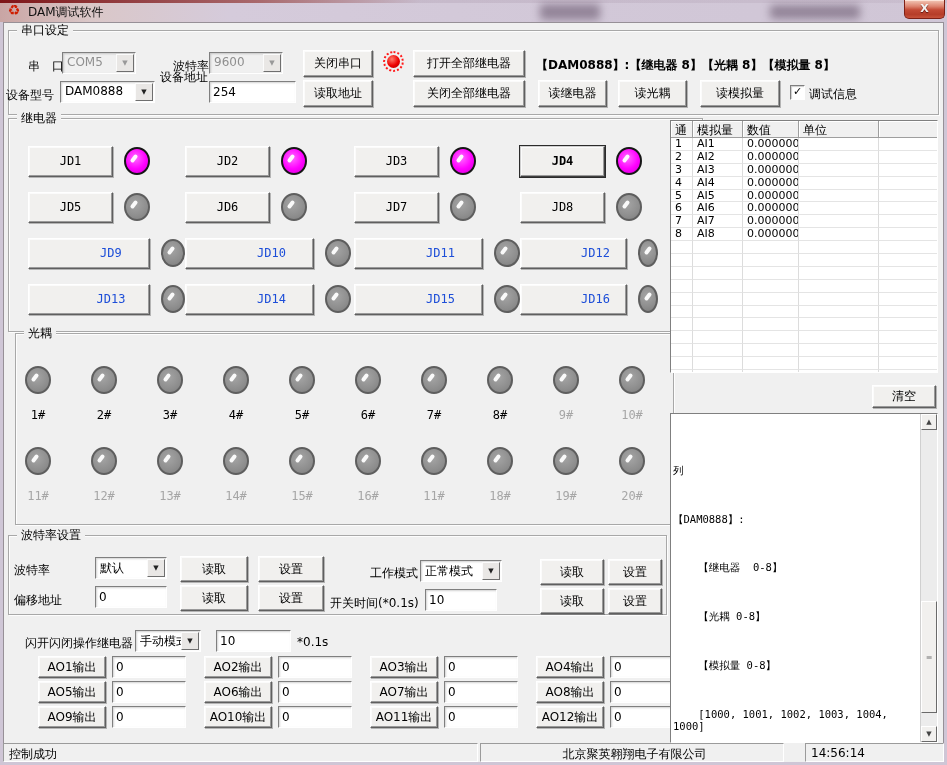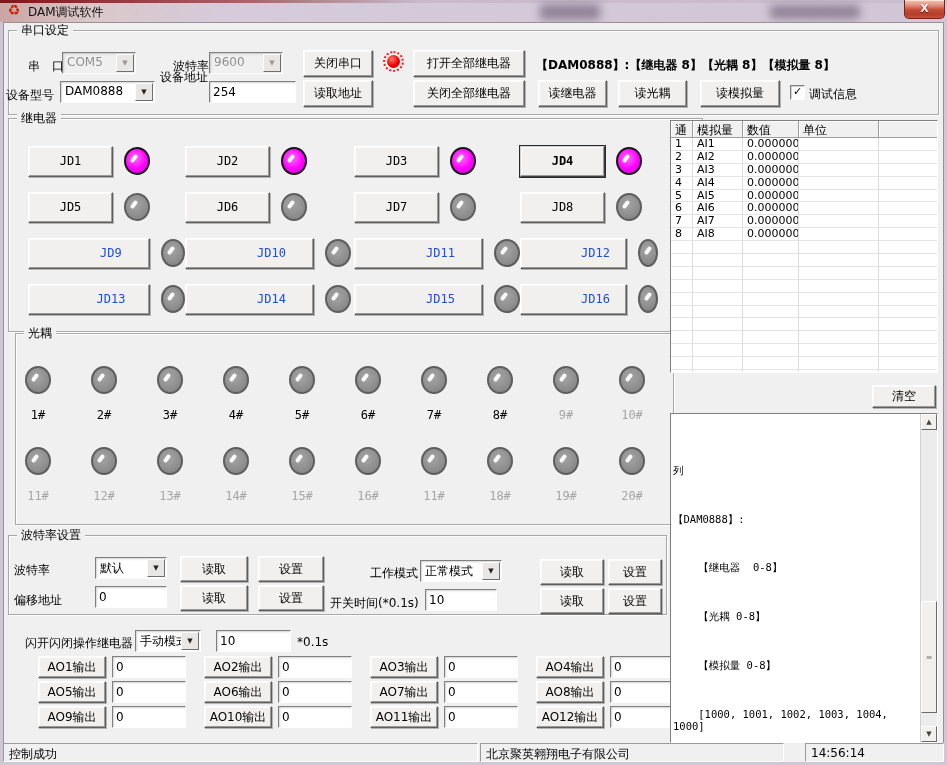--- a/index.html
+++ b/index.html
@@ -693,15 +693,15 @@
     </div>
   <div class="vscroll">
     <div class="sbtn" style="top:0;">▲</div>
     <div class="sthumb" style="top:187px;height:112px;">≡</div>
     <div class="sbtn" style="bottom:0;">▼</div>
   </div>
 </div>
 
 <div class="abs statusbar">
   <div class="spanel" style="left:0;width:475px;">控制成功</div>
-  <div class="spanel" style="left:477px;width:304px;">北京聚英翱翔电子有限公司</div>
+  <div class="spanel" style="left:477px;width:304px;text-align:center;">北京聚英翱翔电子有限公司</div>
   <div class="spanel" style="left:802px;width:139px;">14:56:14</div>
 </div>
 
 </body></html>

